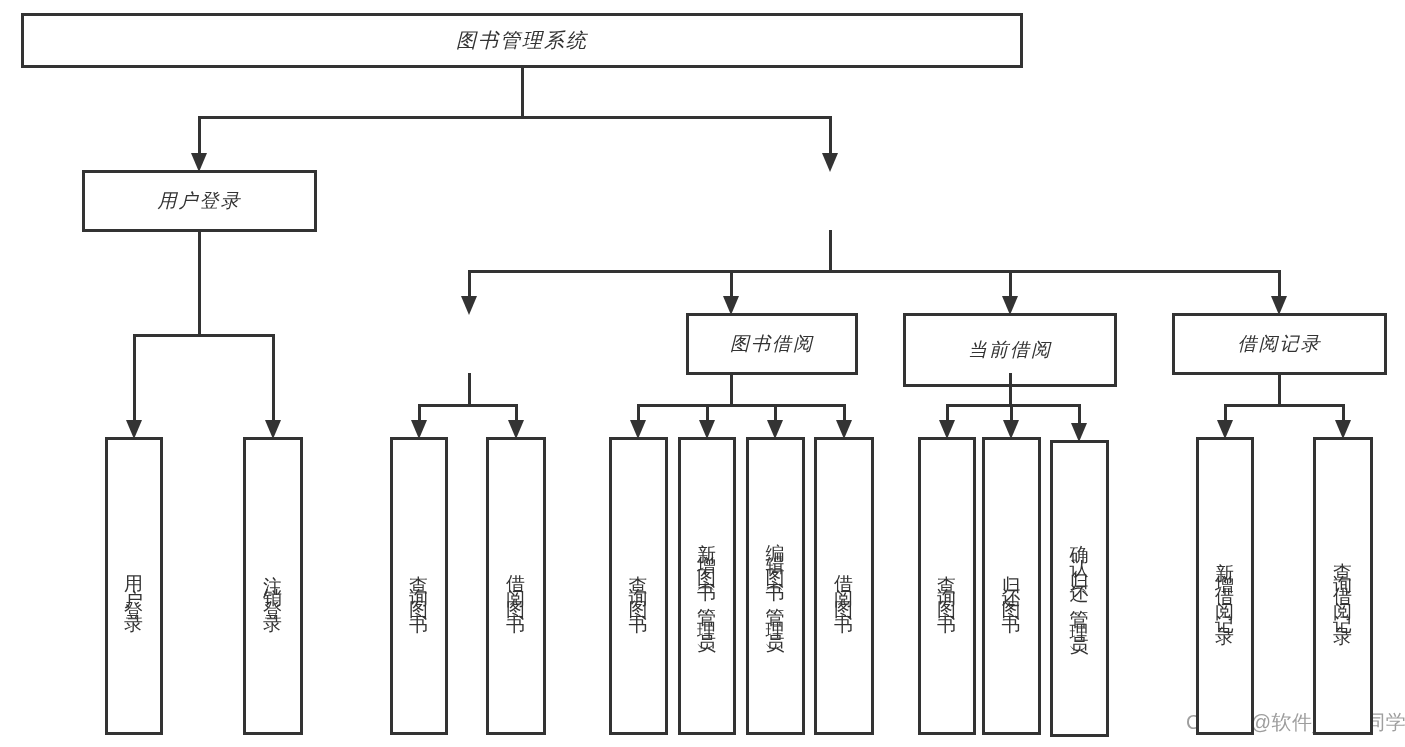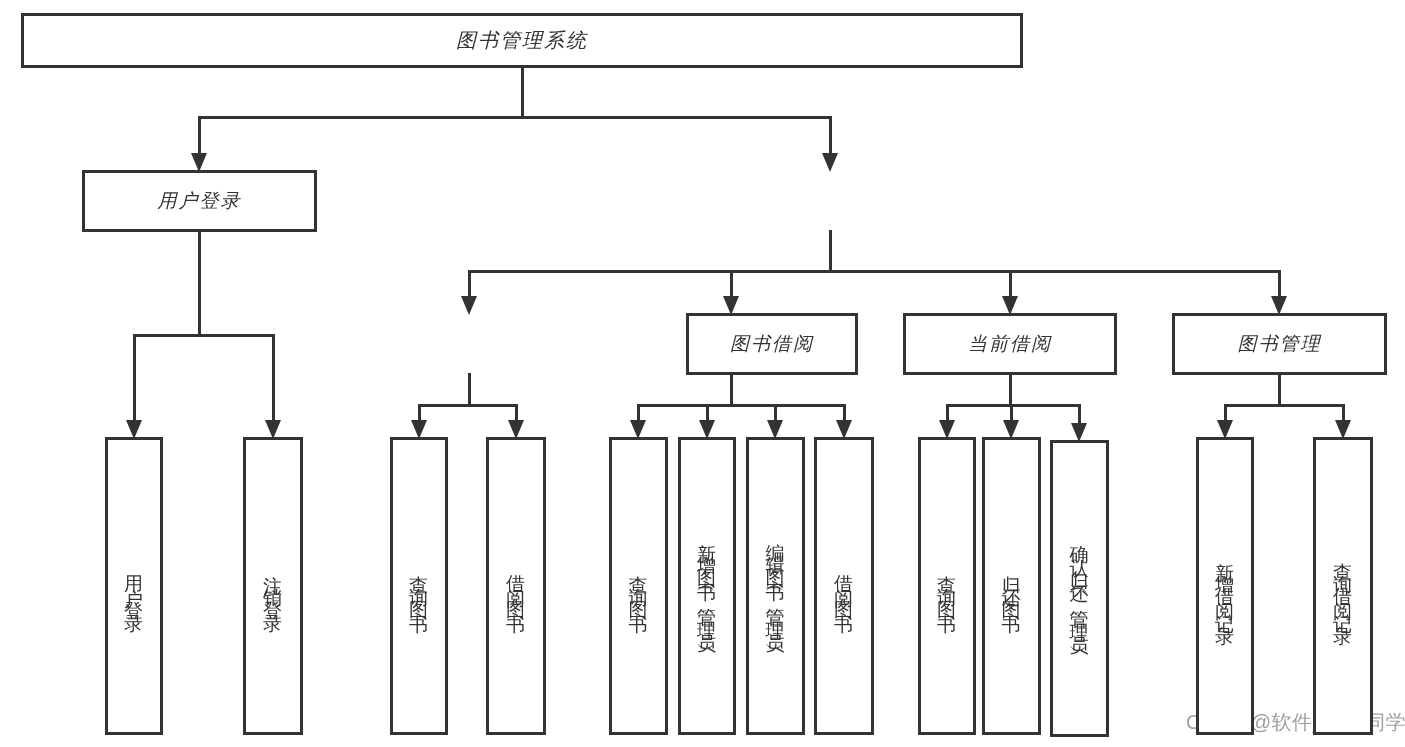--- a/index.html
+++ b/index.html
@@ -50,25 +50,25 @@
   <span class="watermark">CSDN @软件_小贺同学</span>
 <div class="node horiz root" style="left: 21px; top: 13px; width: 1002px; height: 55px;">
       <span class="label">图书管理系统</span>
     </div>
     <div class="node horiz" style="left: 82px; top: 170px; width: 235px; height: 62px;">
       <span class="label">用户登录</span>
     </div>
     <div class="node horiz" style="left: 660px; top: 313px; width: 172px; height: 62px; margin-left: 26px;">
       <span class="label">图书借阅</span>
     </div>
-    <div class="node horiz" style="left: 903px; top: 313px; width: 214px; height: 62px;">
+    <div class="node horiz" style="left: 903px; top: 313px; width: 214px; height: 74px;">
       <span class="label">当前借阅</span>
     </div>
     <div class="node horiz" style="left: 1172px; top: 313px; width: 215px; height: 62px;">
-      <span class="label">图书管理</span>
+      <span class="label">借阅记录</span>
     </div>
     <div class="node vert" style="left: 105px; top: 437px; width: 58px; height: 298px;">
       <span class="label">用户登录</span>
     </div>
     <div class="node vert" style="left: 243px; top: 437px; width: 60px; height: 298px;">
       <span class="label">注销登录</span>
     </div>
     <div class="node vert" style="left: 390px; top: 437px; width: 58px; height: 298px;">
       <span class="label">查询图书</span>
     </div>

